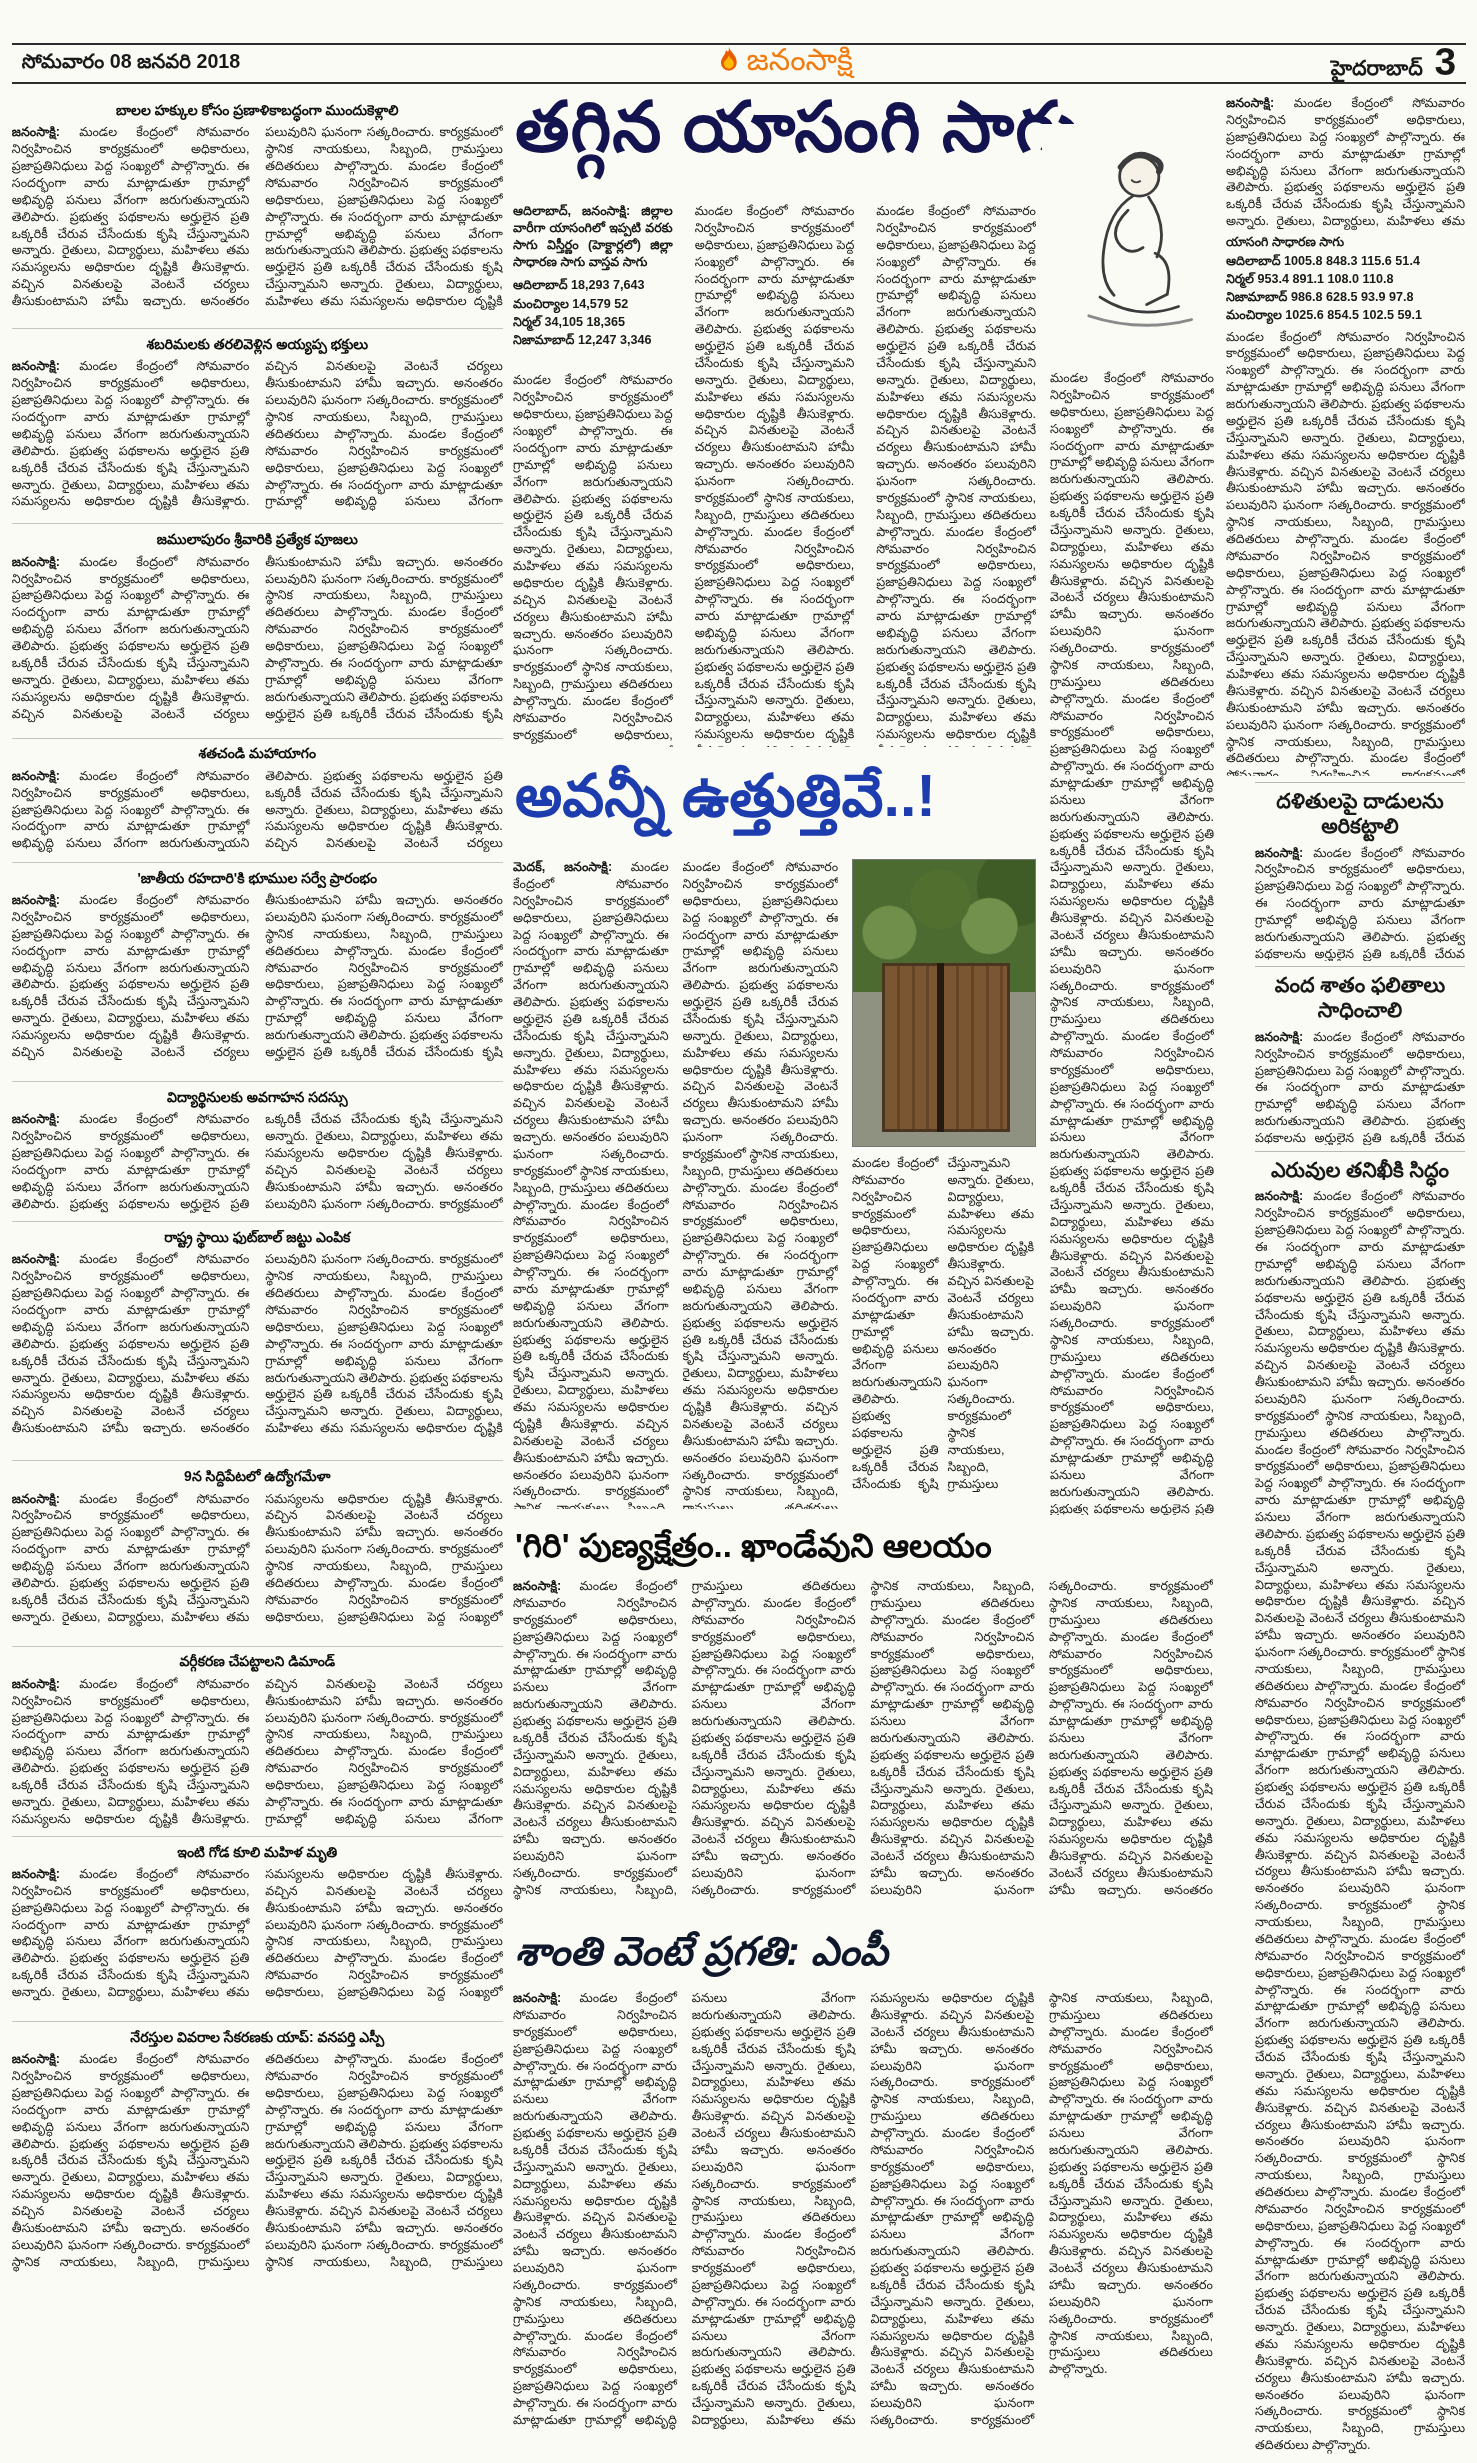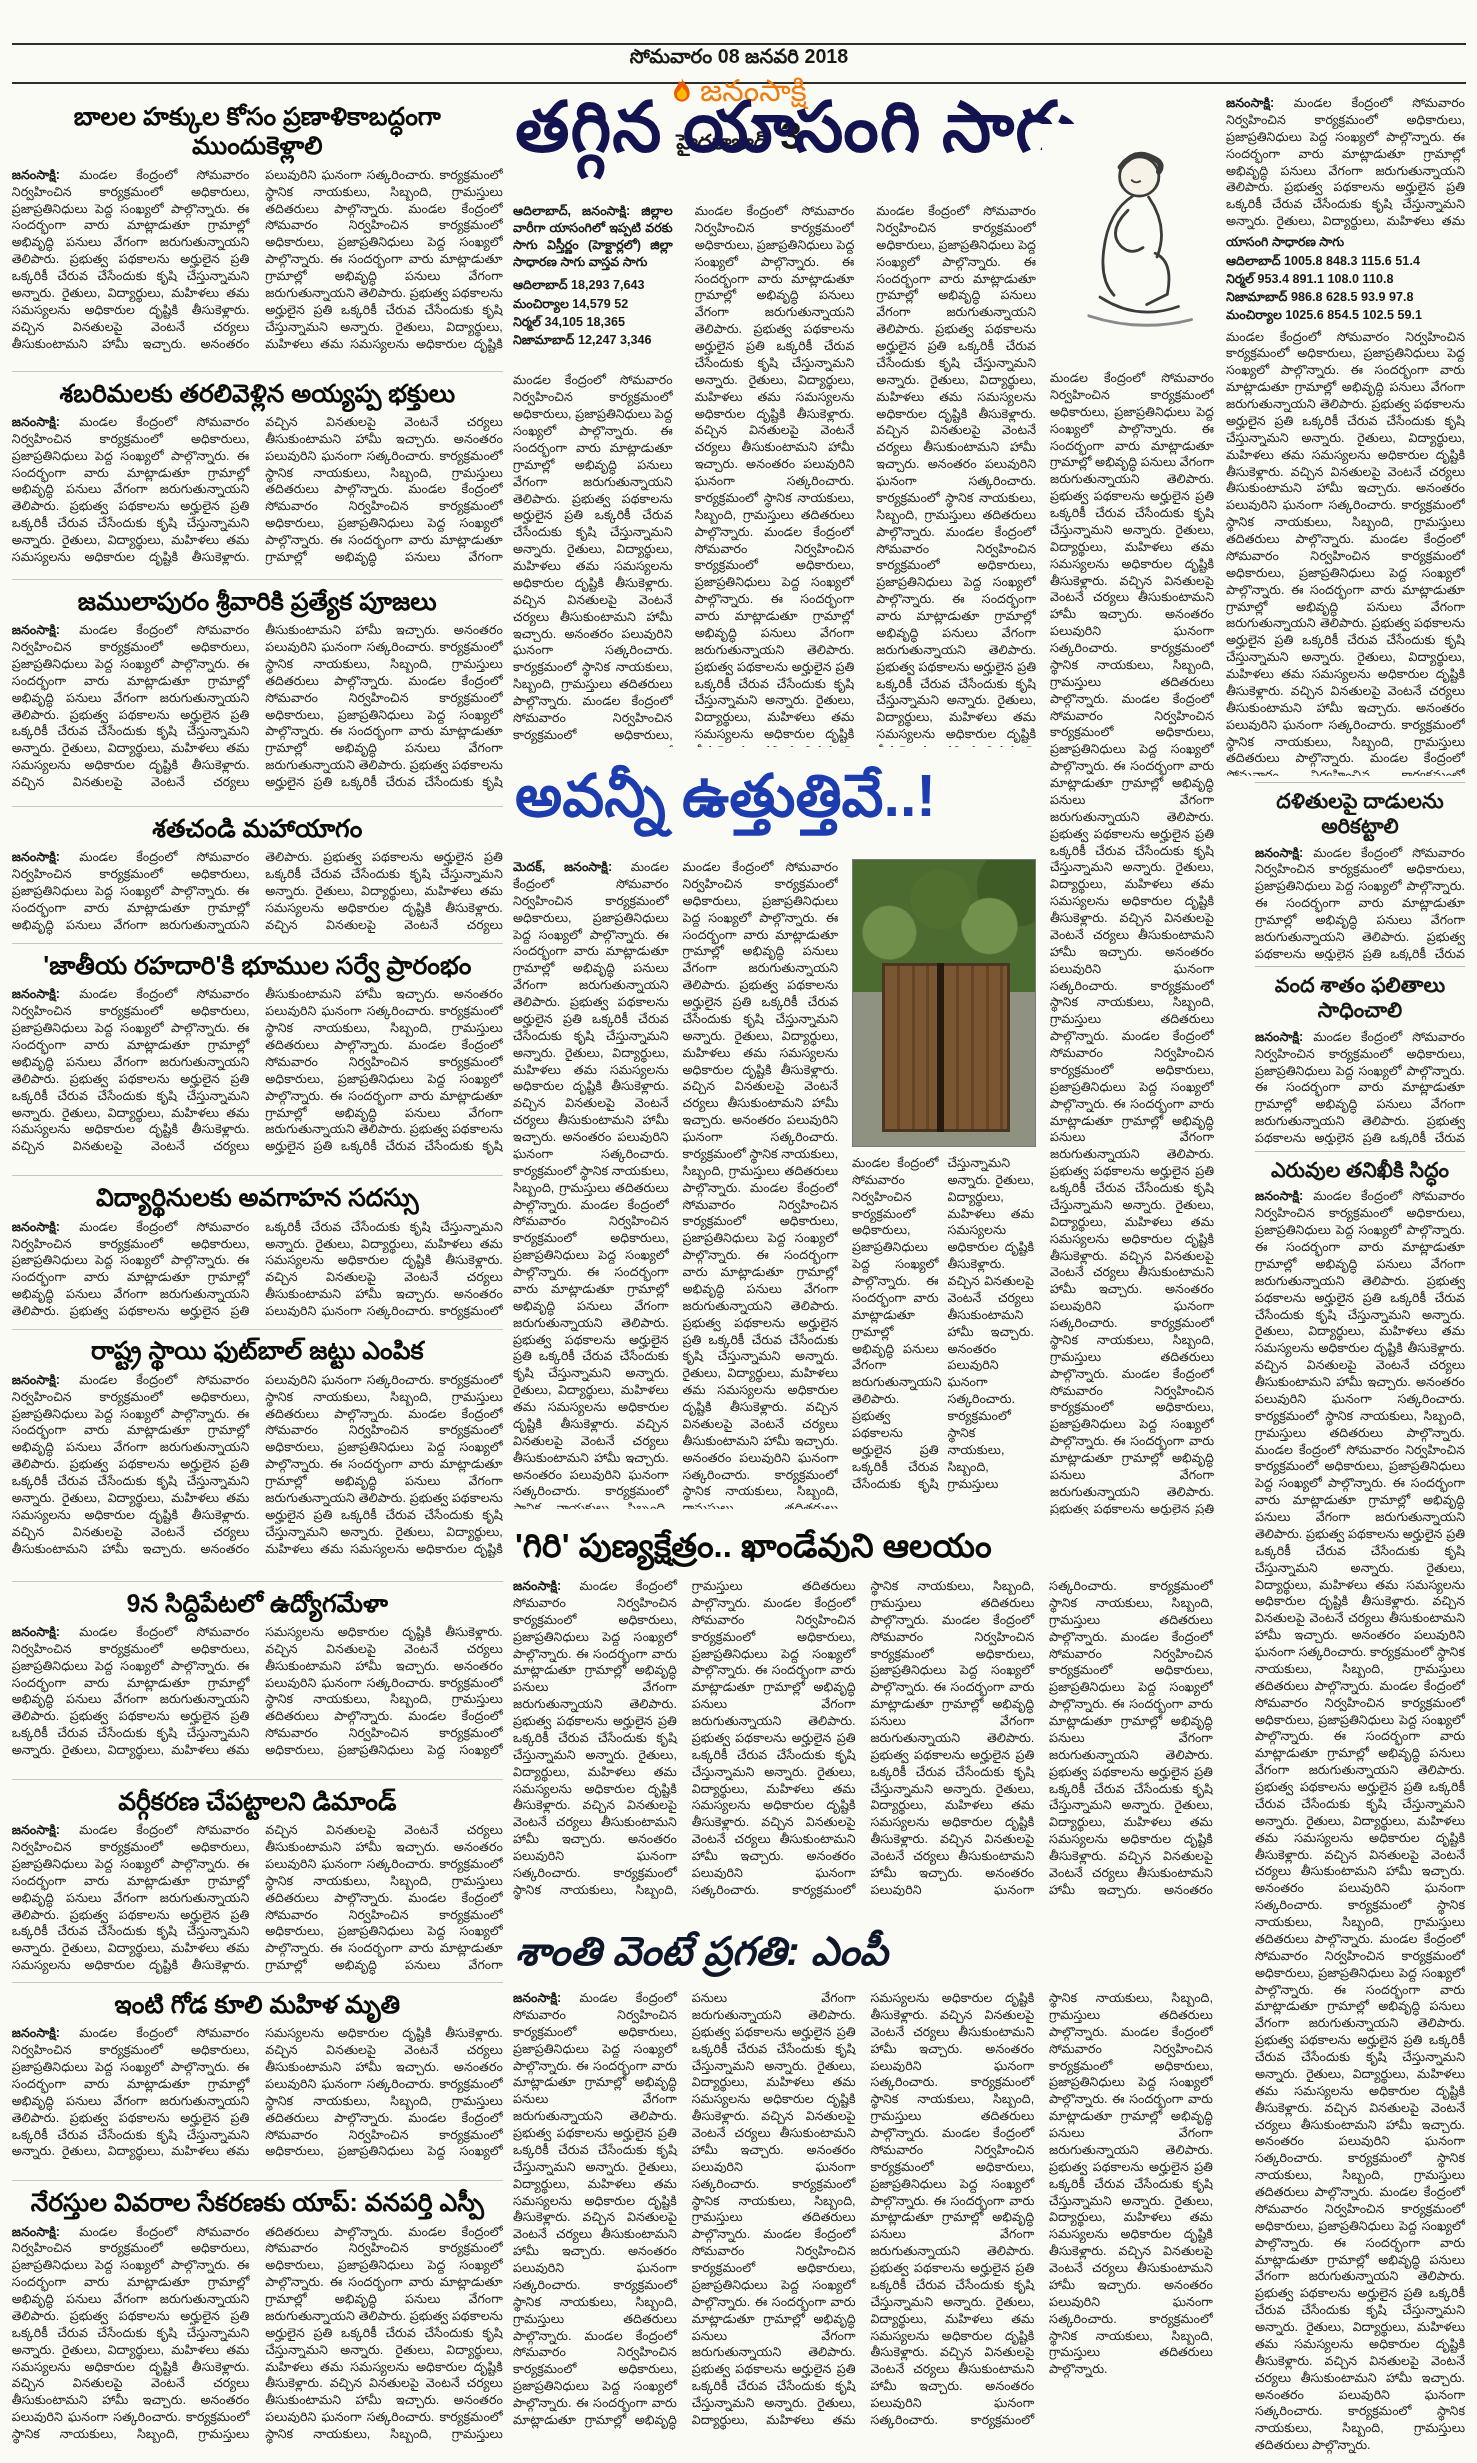--- a/index.html
+++ b/index.html
@@ -2,31 +2,31 @@
 <html><head>
 <meta charset="utf-8">
 <style>
   html,body{margin:0;padding:0;background:#dcdcd6;}
   .page{position:relative;width:1478px;height:2464px;margin:0 auto;background:#fbfbf5;
         font-family:"Liberation Sans","DejaVu Sans",sans-serif;color:#191919;overflow:hidden;}
 
   
   .header{position:absolute;left:11.8px;right:11.8px;top:43px;height:41px;
           border-top:2px solid #2d2d2d;border-bottom:2px solid #2d2d2d;
-          display:flex;align-items:center;justify-content:space-between;padding:0 9.9px;box-sizing:border-box;flex-direction:column;}
+          display:flex;align-items:center;justify-content:space-between;padding:0 9.9px;box-sizing:border-box;}
   .hdr-date{font-size:19.7px;font-weight:bold;}
   .masthead{display:flex;align-items:center;gap:6.9px;font-size:30.5px;font-weight:normal;color:#f07c10;}
   .ed-wrap{display:flex;align-items:baseline;gap:11.8px;}
   .edition{font-size:20.7px;font-weight:bold;}
   .pagenum{font-size:39px;font-weight:bold;line-height:1;}
 
   
   .btxt{font-size:12.6px;line-height:1.34;text-align:justify;overflow:hidden;}
   .dl{font-weight:bold;}
-  h3.small-head{margin:2px 0 5.9px;font-size:25px;line-height:1.18;text-align:center;color:#0d0d0d;}
+  h3.small-head{margin:2px 0 5.9px;font-size:14px;line-height:1.18;text-align:center;color:#0d0d0d;}
 
   
   .leftcol{position:absolute;left:11.8px;top:95px;width:491px;height:2359px;display:flex;flex-direction:column;overflow:hidden;}
   .article{padding:4.9px 0 6.9px;border-bottom:1px solid #c6c6bc;}
   .article .body2{columns:2;column-gap:15.8px;}
 
   
   .h-main{position:absolute;left:515px;top:89px;width:760px;font-size:70px;font-weight:bold;
           color:#13134f;line-height:1.1;letter-spacing:1px;}
   .story1{position:absolute;left:513px;top:203px;width:523px;height:544px;display:flex;gap:22px;}

